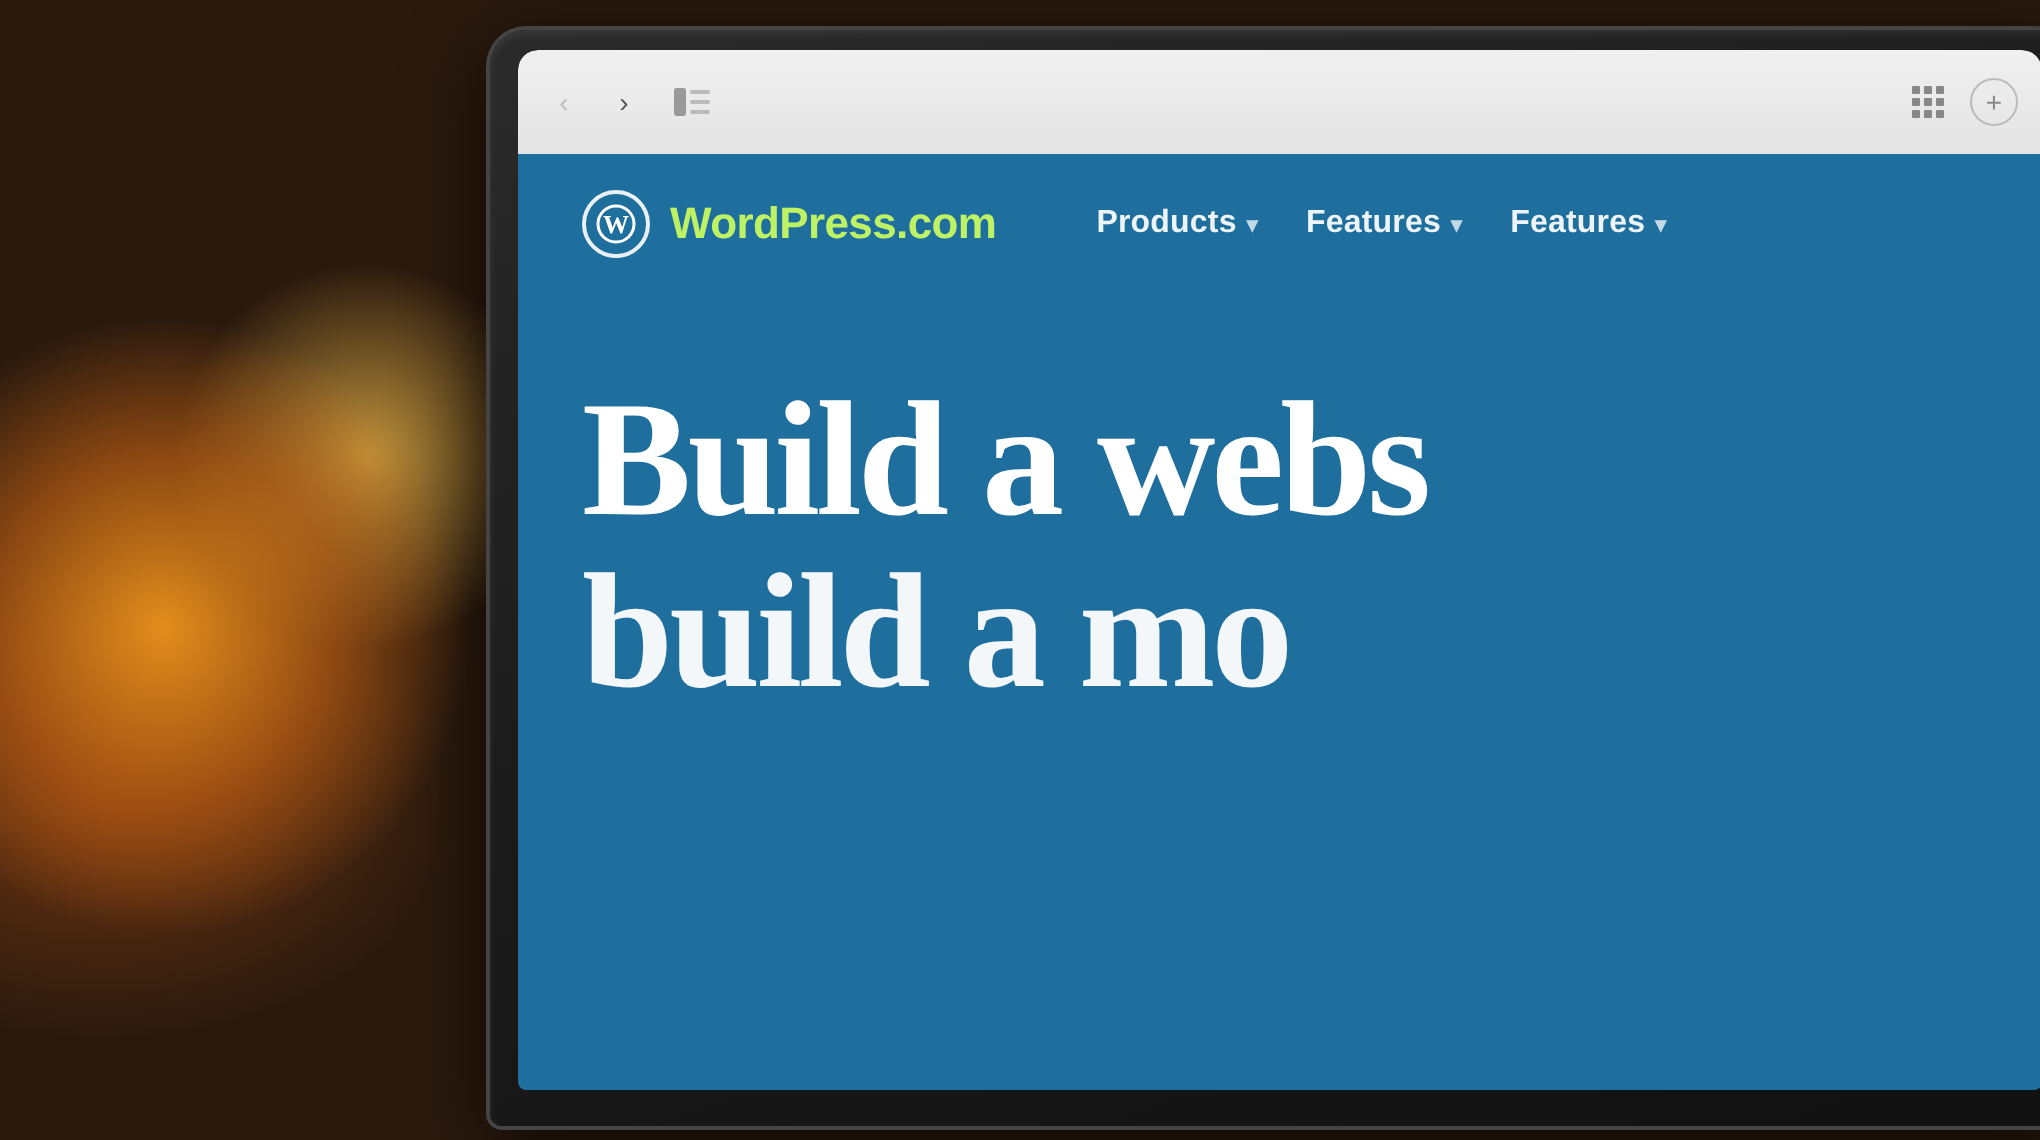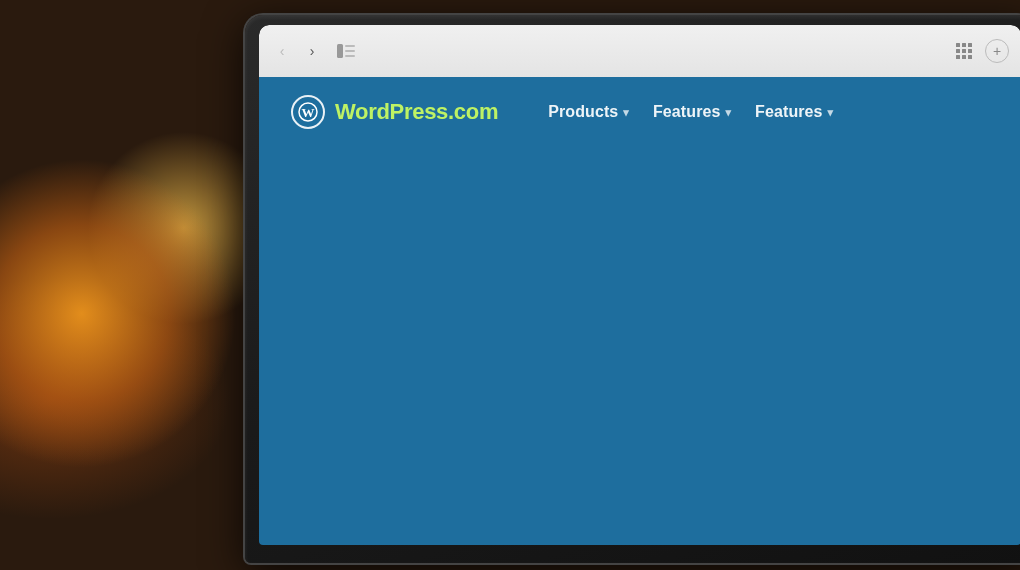--- a/index.html
+++ b/index.html
@@ -299,17 +299,23 @@
             <span class="chevron">▾</span>
           </div>
           <div class="wp-nav-item">
             <span>Features</span>
             <span class="chevron">▾</span>
           </div>
         </div>
 
       </nav>
 
+      <div class="wp-hero">
+        <h1 class="wp-hero-title">
+          <span>Build a webs</span>
+          <span class="line2">build a mo</span>
+        </h1>
+      </div>
 
     </div>
 
   </div>
 </div>
 
 </body></html>

